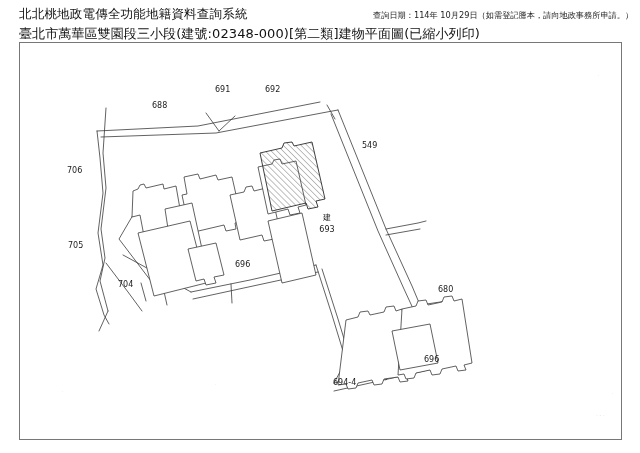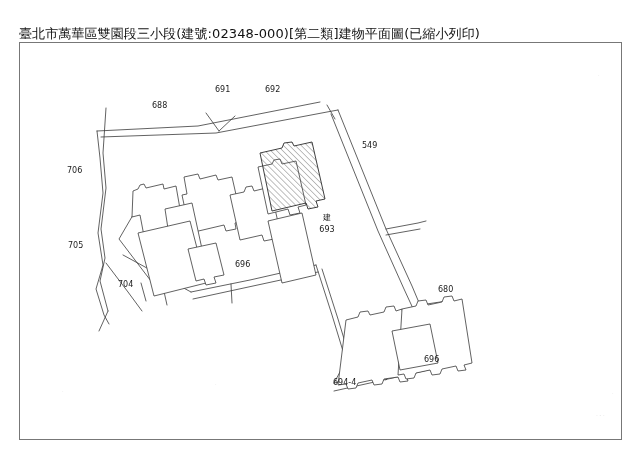--- a/index.html
+++ b/index.html
@@ -76,21 +76,23 @@
     color: #d8d8d8;
     user-select: none;
     white-space: nowrap;
   }
 </style>
 </head>
 <body>
 
 <div id="page">
 
-
+  <div class="hdr-title">北北桃地政電傳全功能地籍資料查詢系統</div>
+
+  <div class="hdr-date">查詢日期：114年 10月29日（如需登記謄本，請向地政事務所申請。）</div>
 
   <div class="hdr-sub">臺北市萬華區雙園段三小段(建號:02348-000)[第二類]建物平面圖(已縮小列印)</div>
 
   <div id="frame">
 
     <svg id="map-svg" width="601" height="396" viewBox="0 0 601 396">
       <defs>
         <pattern id="hatch45" width="4.2" height="4.2" patternUnits="userSpaceOnUse" patternTransform="rotate(-45)">
           <line x1="0" y1="0" x2="0" y2="4.2" stroke="#555555" stroke-width="0.75"></line>
         </pattern>

